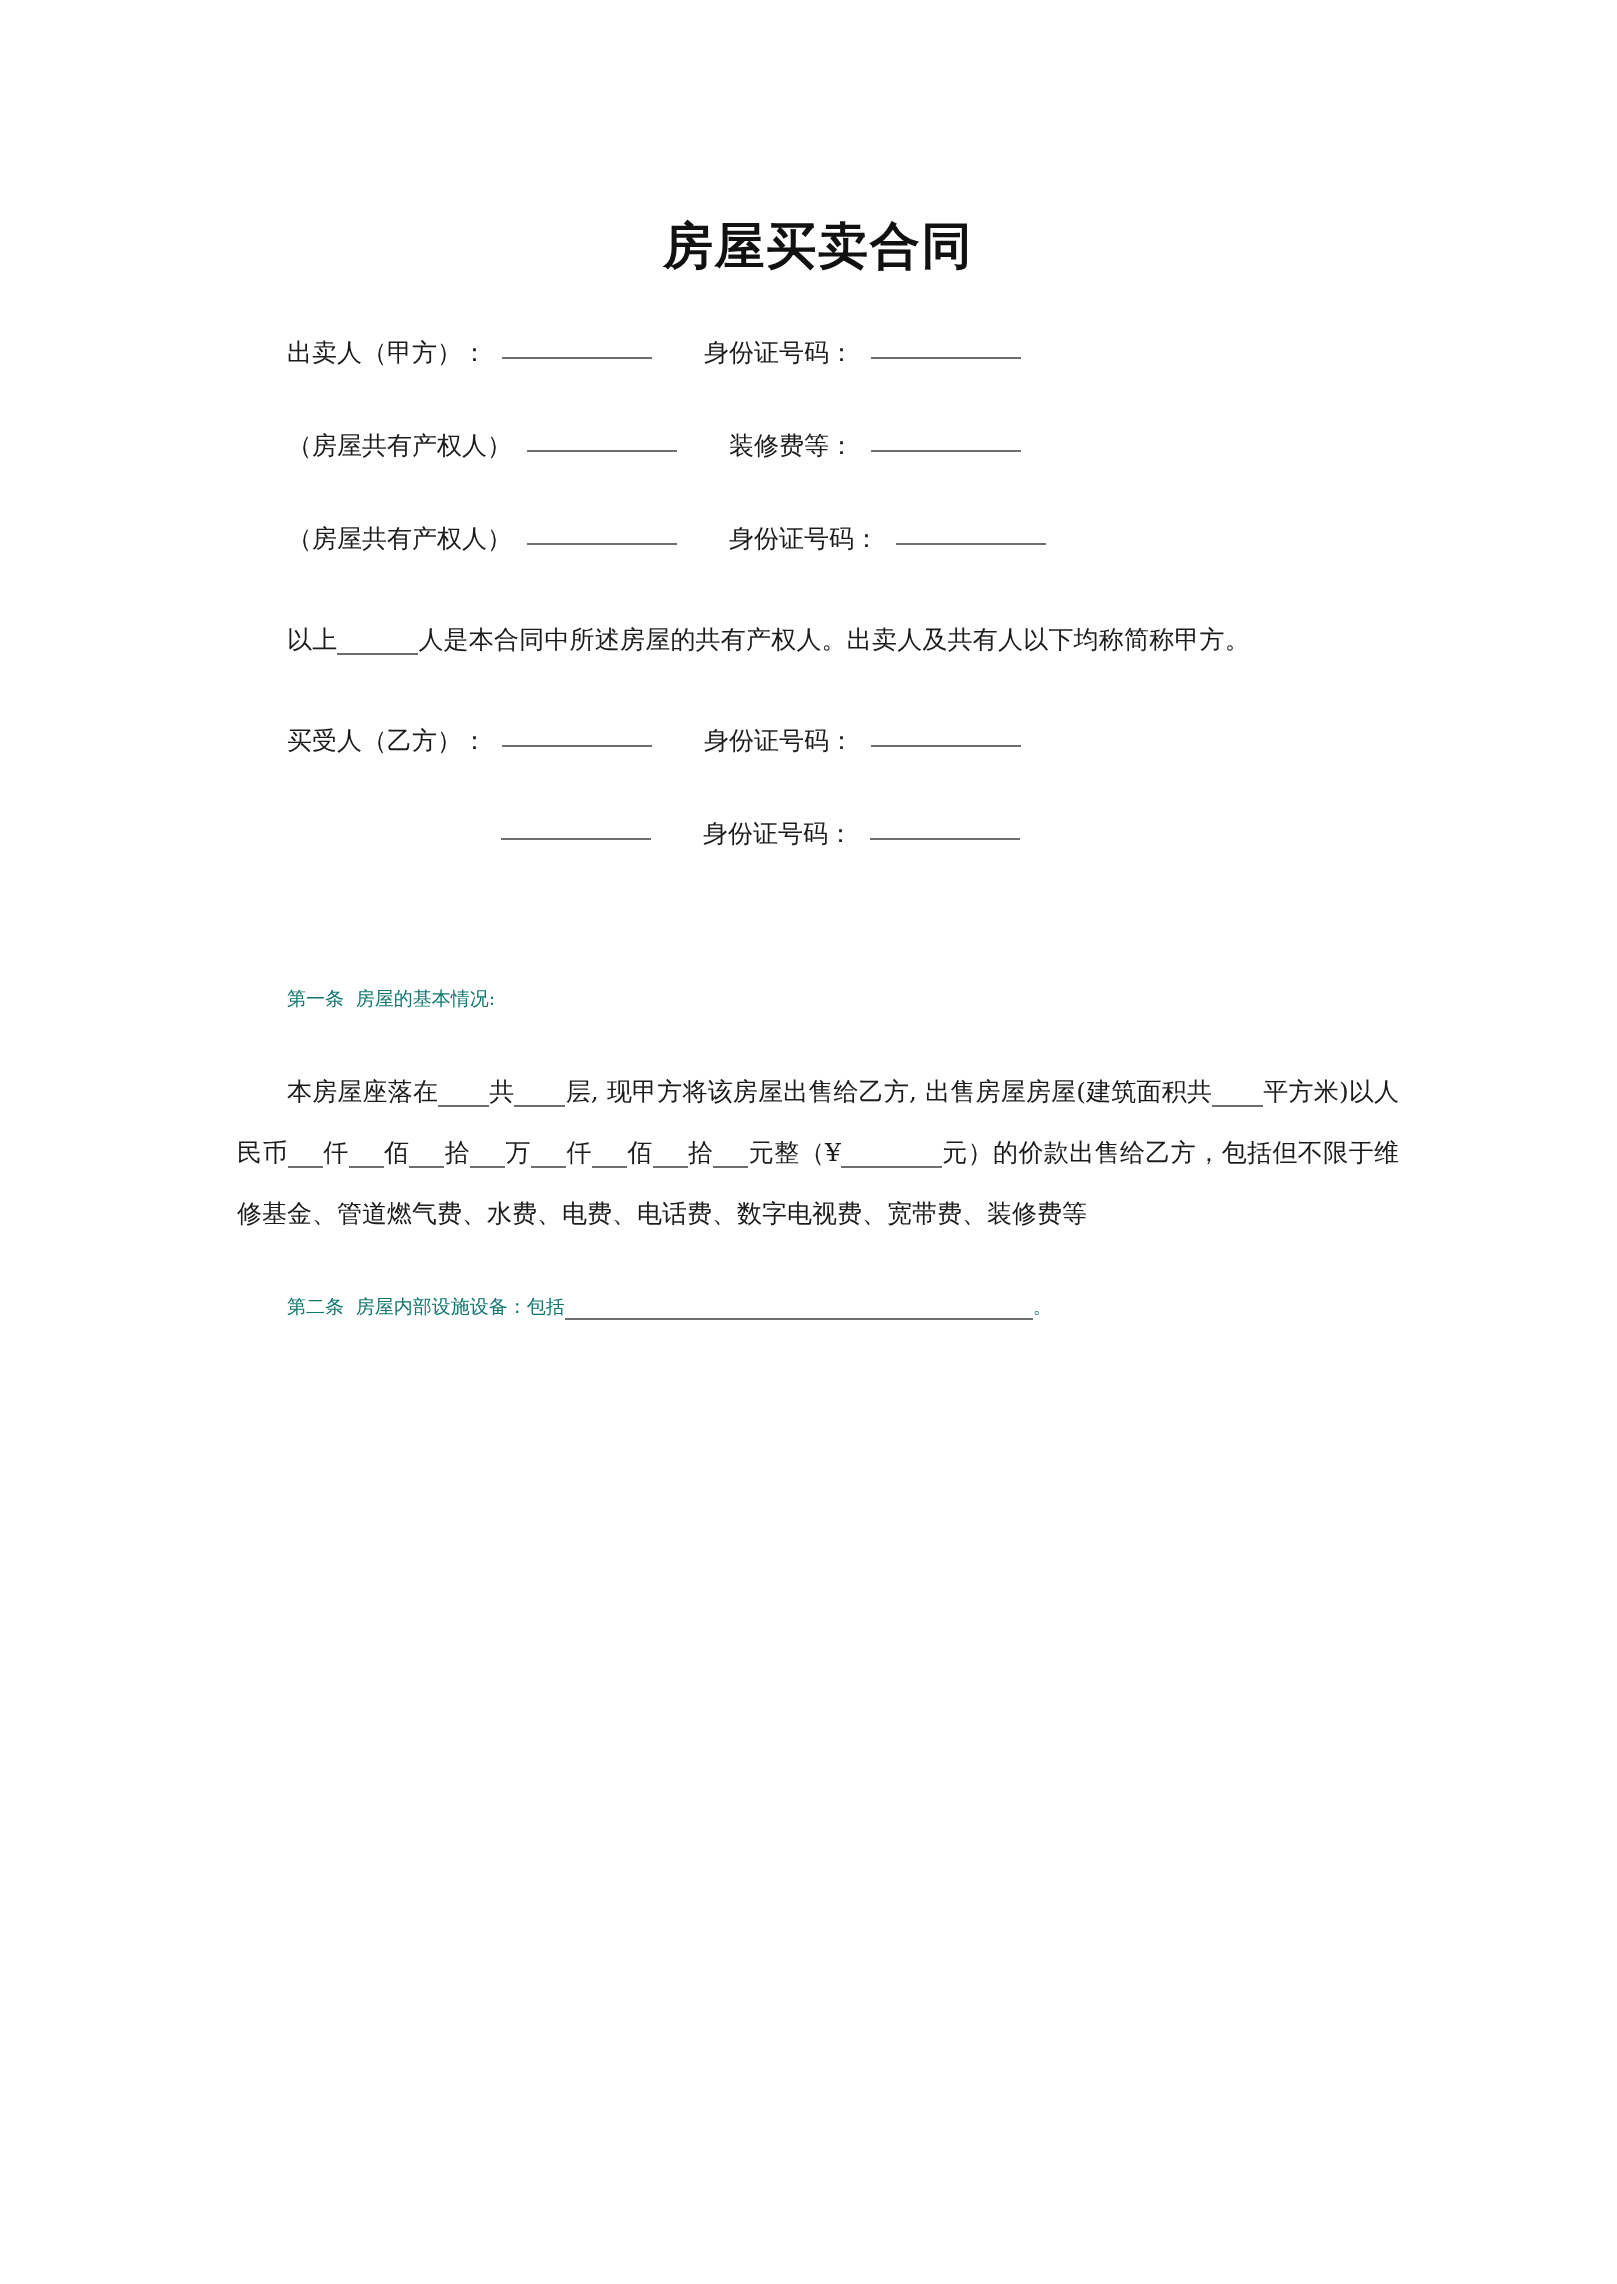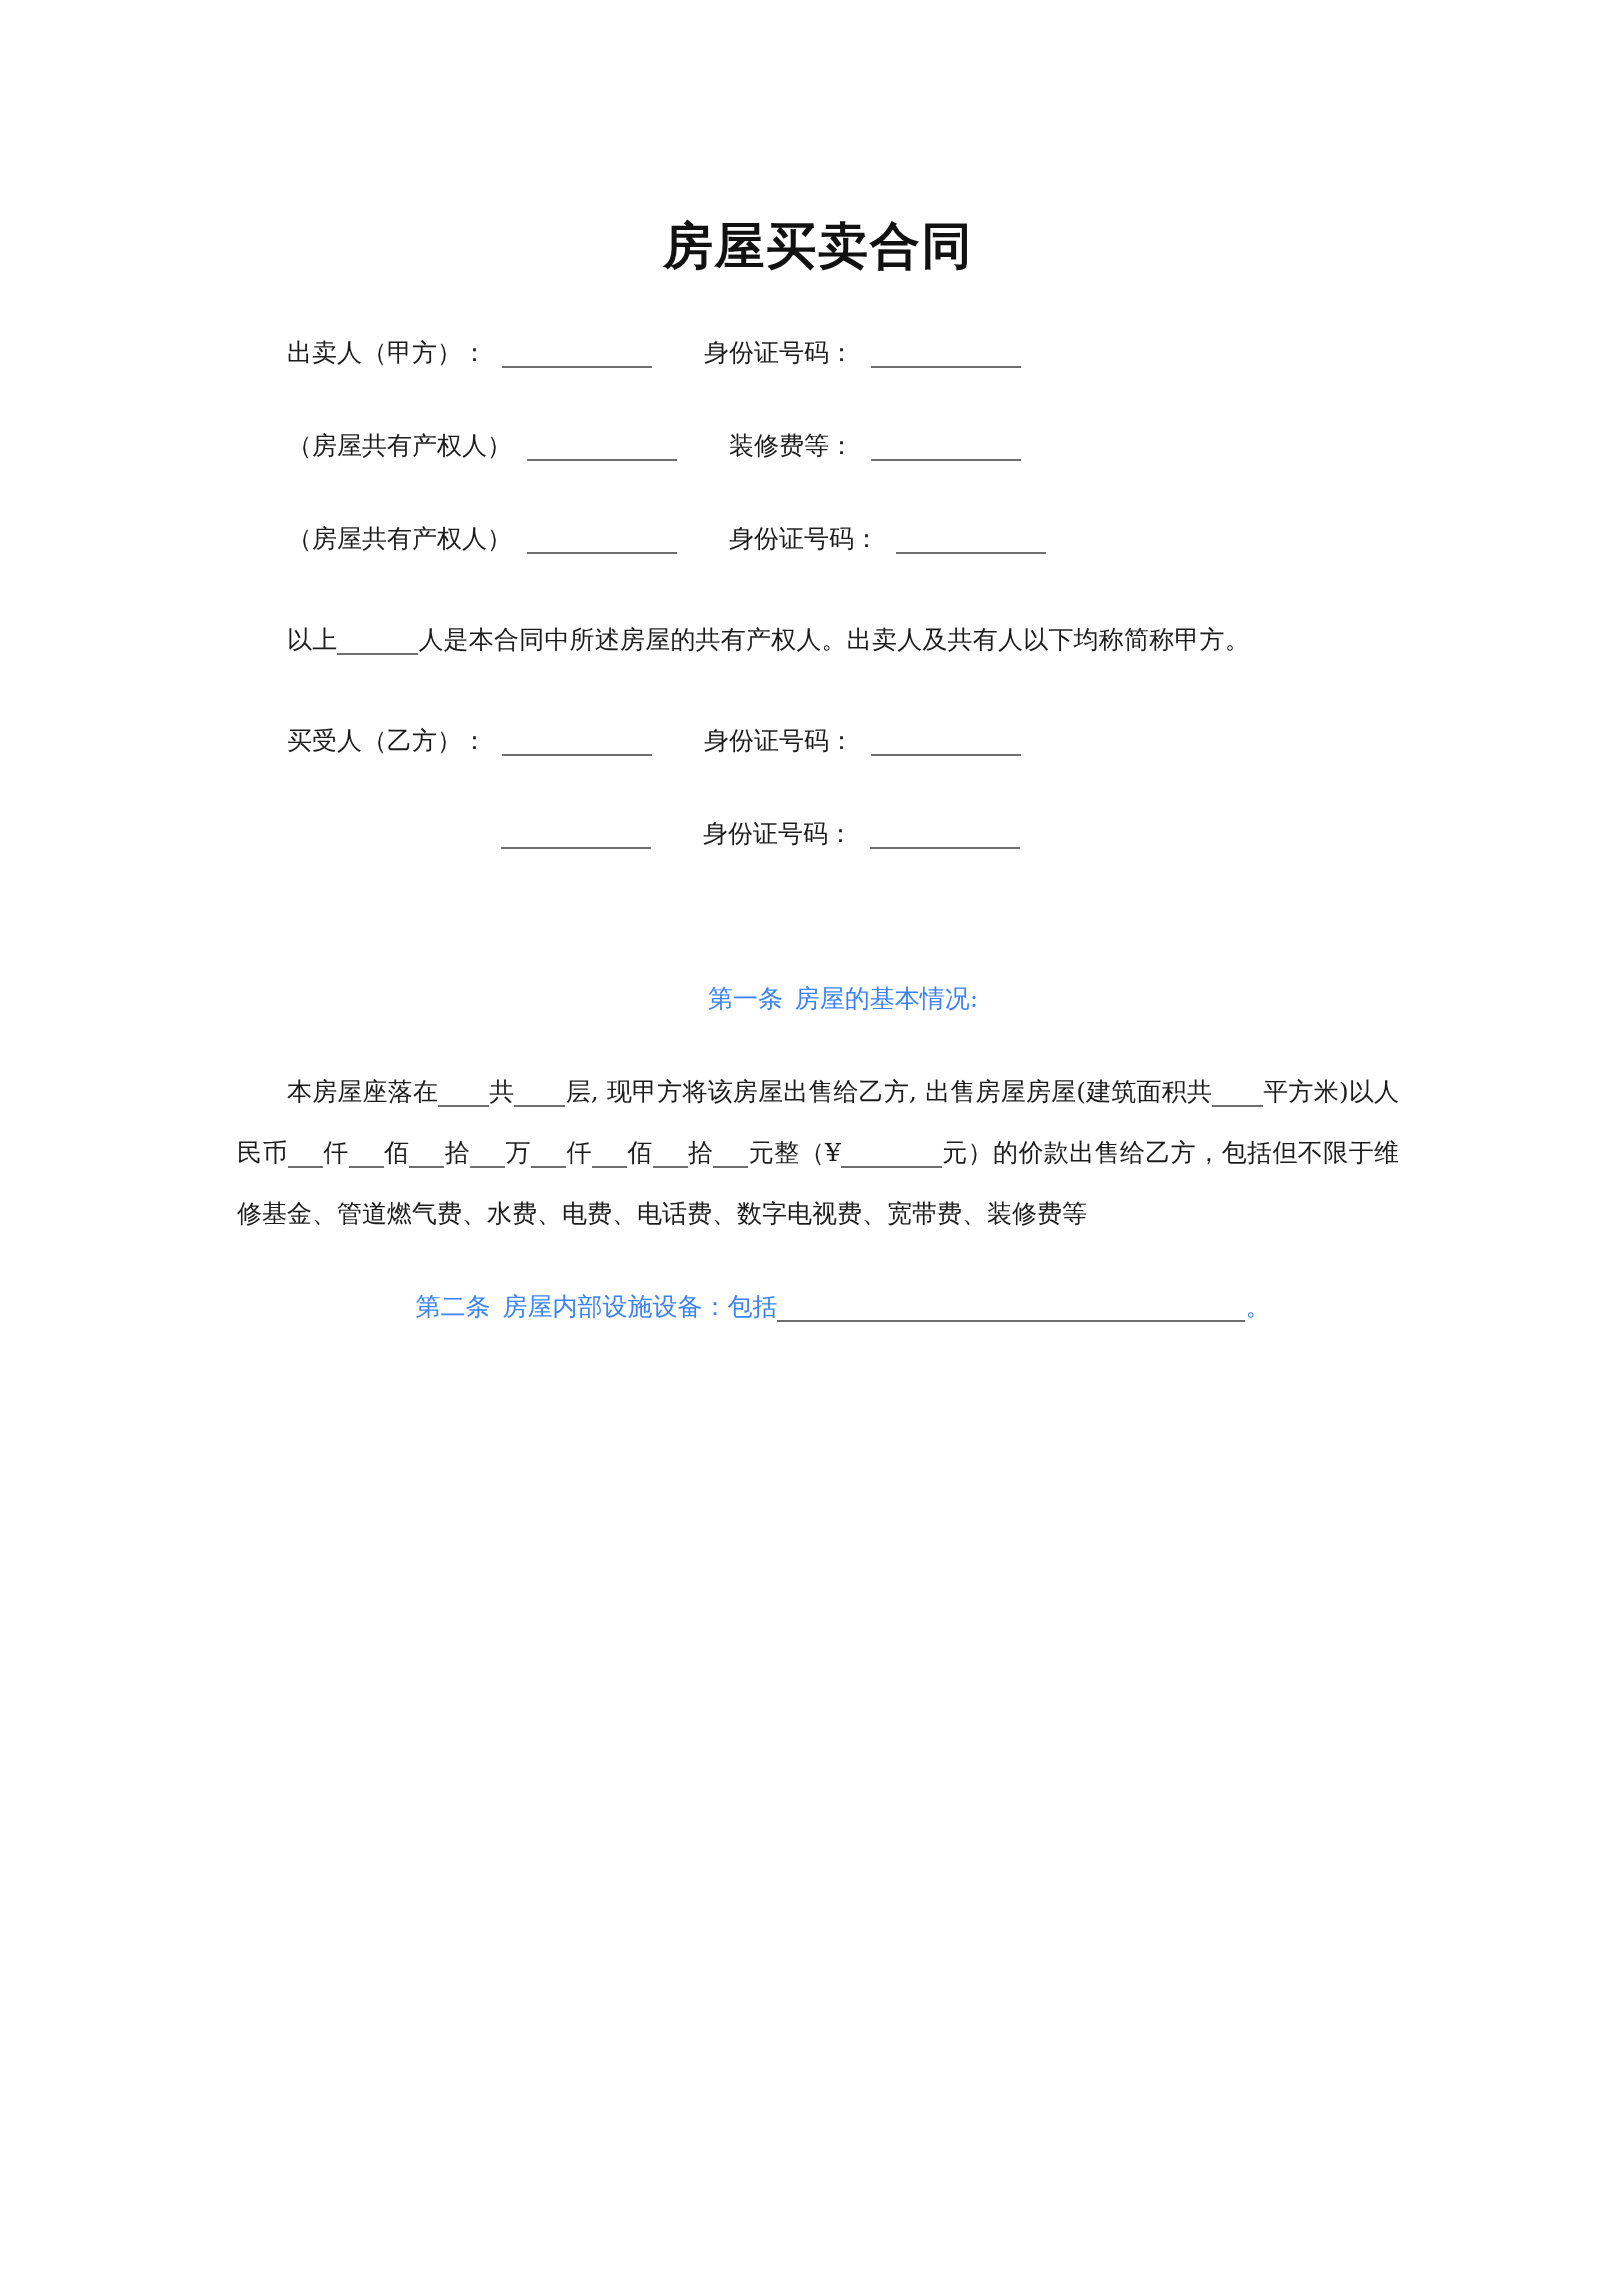--- a/index.html
+++ b/index.html
@@ -61,21 +61,21 @@
   .para.indent {
     text-indent: 50px;
   }
   .para.nospace {
     letter-spacing: 0px;
   }
 
   
   .field-row {
     display: flex;
-    align-items: center;
+    align-items: flex-start;
     height: 61px;
     font-size: 25px;
     line-height: 61px;
     color: #1b1b1b;
     white-space: nowrap;
   }
   .field-row .lead {
     display: inline-block;
     width: 50px;
     flex: 0 0 50px;
@@ -106,26 +106,25 @@
   .ib.n2 { width: 35px; }
   .ib.n3 { width: 51px; }
   .ib.n4 { width: 81px; }
   .ib.n5 { width: 101px; }
   .ib.long { width: 468px; }
 
   .rowgap-6  { height: 32px; }
   .rowgap-10 { height: 40px; }
 
   .clause-title {
-    font-size: 25px;
+    font-size: 19px;
     line-height: 61px;
-    color: #3b82f6;
+    color: #0f766e;
     text-indent: 50px;
     white-space: nowrap;
-    text-align: center;
   }
   .clause-gap { display: inline-block; width: 11.8px; }
 </style>
 </head>
 <body>
 
 <div class="page">
   <div class="page-inner">
 
     <div class="doc-title">房屋买卖合同</div>

